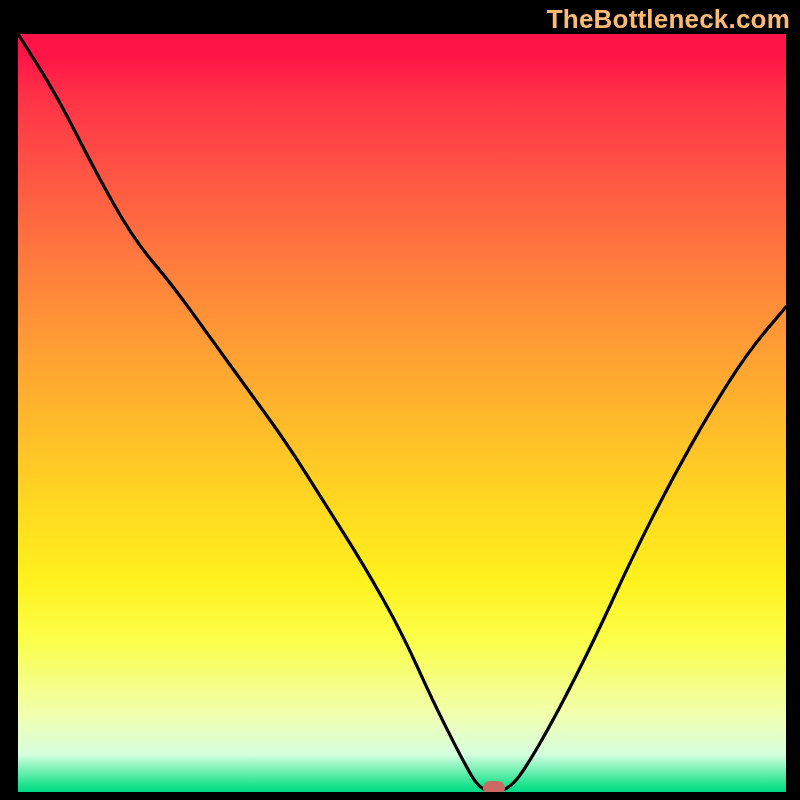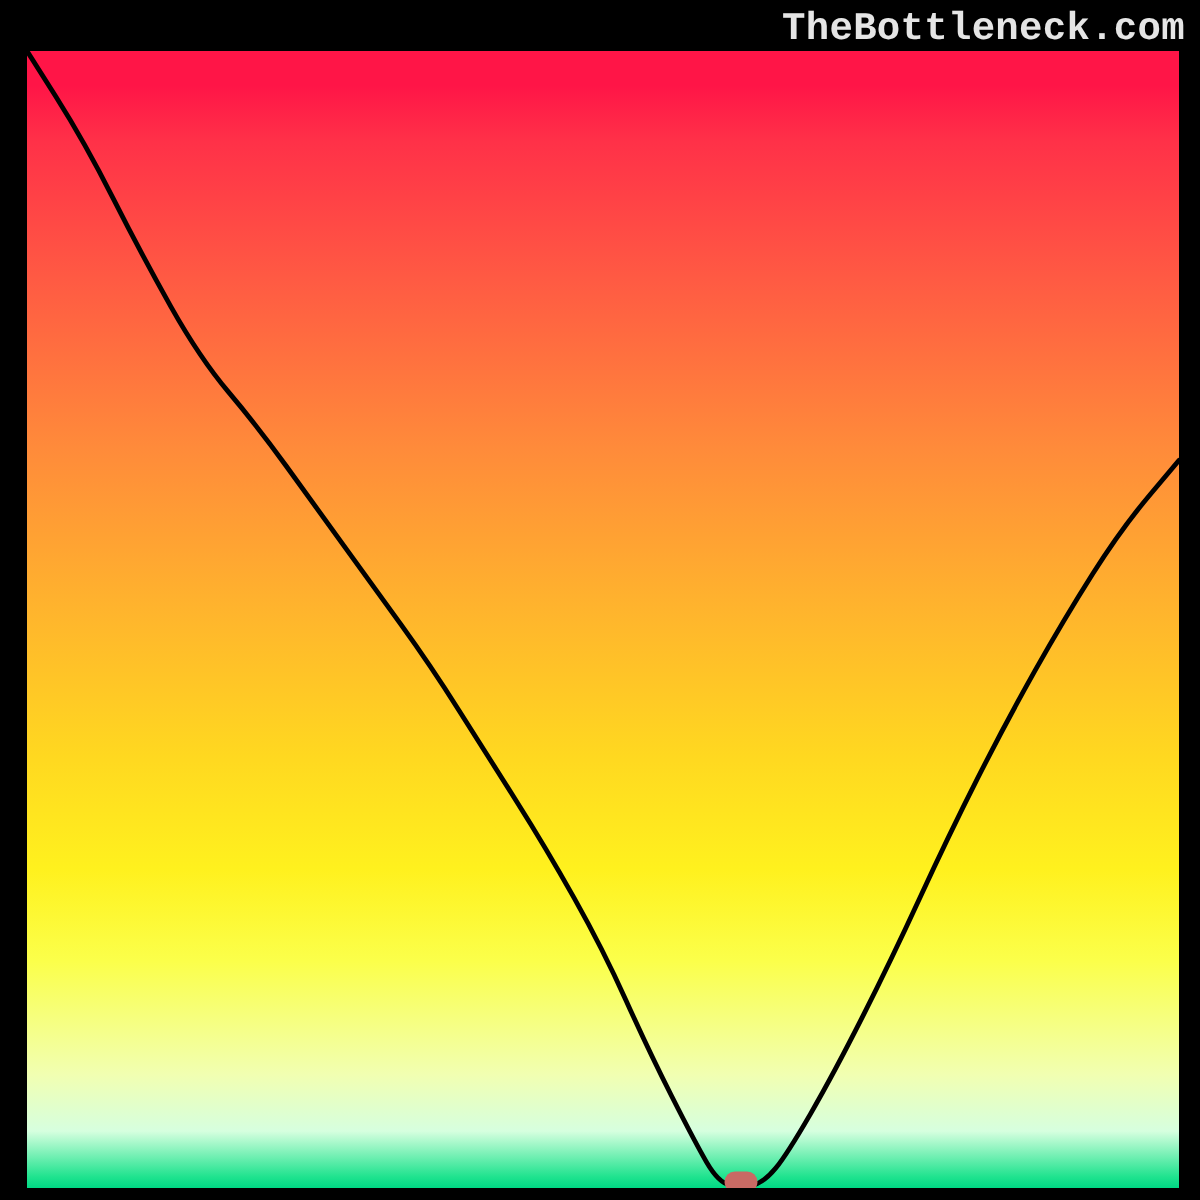--- a/index.html
+++ b/index.html
@@ -7,24 +7,24 @@
   .chart-wrap {
     position: relative;
     width: 800px;
     height: 800px;
     background: #000;
   }
   .watermark {
     position: absolute;
     top: 4px;
     right: 10px;
-    font-family: Liberation Mono, monospace;
+    font-family: Liberation Sans, sans-serif;
     font-size: 26px;
     font-weight: bold;
-    color: #e5e5e5;
+    color: #fdba74;
     letter-spacing: 0.2px;
     z-index: 3;
   }
   .plot-area {
     position: absolute;
     left: 18px;
     top: 34px;
     width: 768px;
     height: 758px;
     overflow: hidden;

